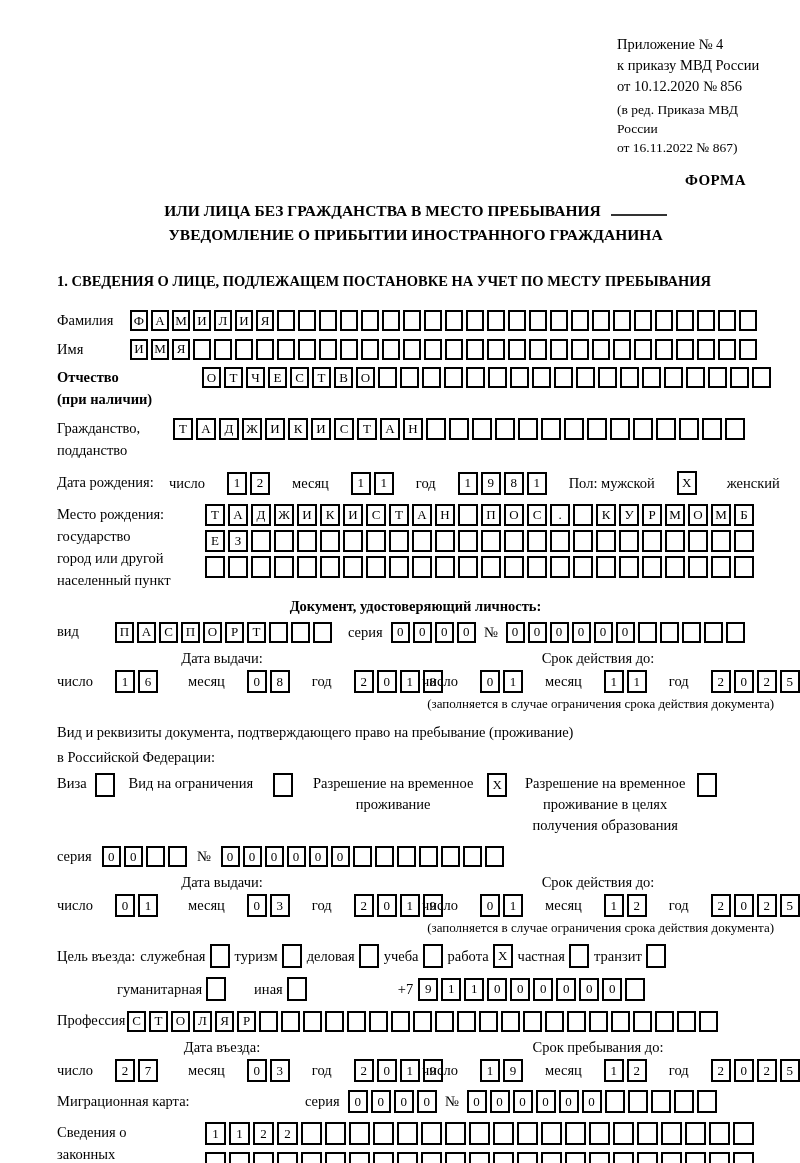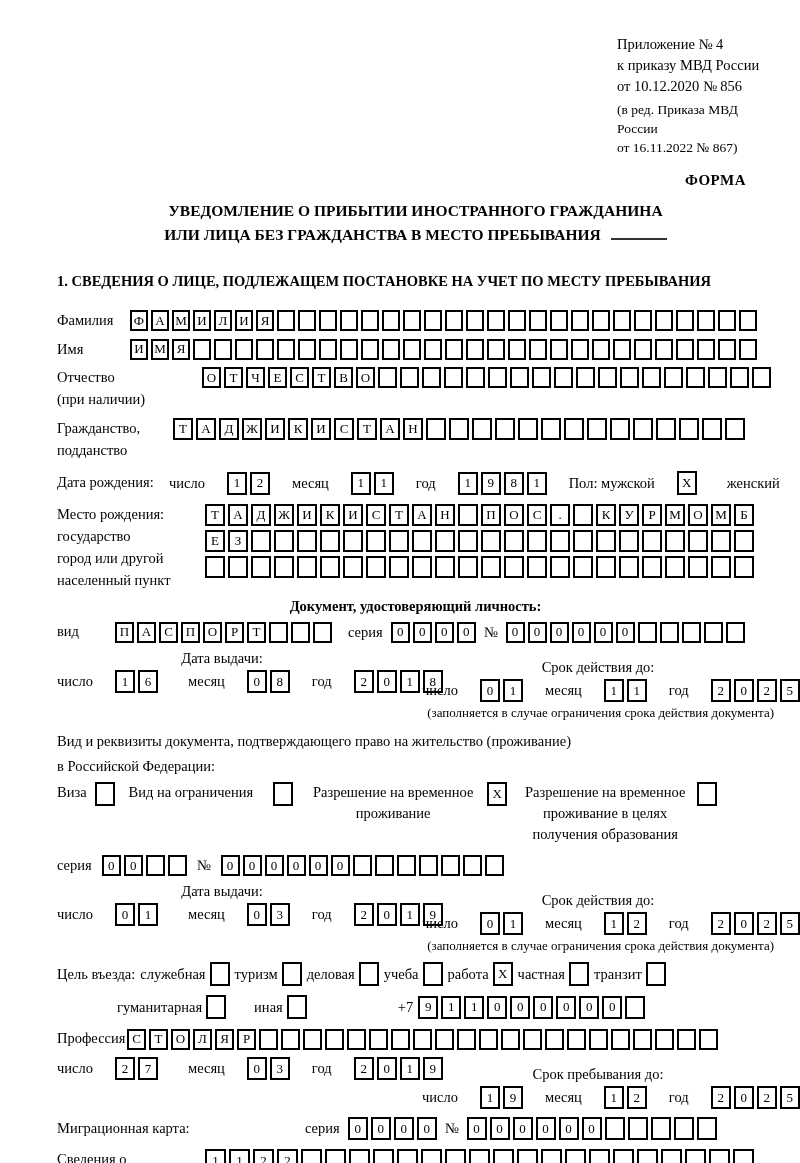--- a/index.html
+++ b/index.html
@@ -13,38 +13,38 @@
   .hdr .sub{font-size:13.5px;margin-top:4px;line-height:1.4;}
   .forma{text-align:right;font-weight:bold;letter-spacing:.5px;margin:14px 28px 10px 0;font-size:15px;}
   
   .title{text-align:center;font-weight:bold;font-size:15.5px;line-height:1.55;margin:6px 0 2px 0;}
   .blank-line{display:inline-block;width:56px;border-bottom:2px solid #333;height:12px;margin-left:10px;}
   .sec{font-weight:bold;font-size:14.5px;margin:26px 0 20px 0;}
   
   .row{display:flex;align-items:center;margin-bottom:7px;flex-wrap:nowrap;}
   .row.top{align-items:flex-start;}
   .lbl{flex:none;line-height:1.5;}
-  .w73{width:73px;} .w145{width:145px;} .w116{width:116px;} .w148{width:148px;} .w68{width:70px;} .w110{width:112px;}
+  .w73{width:73px;} .w145{width:145px;font-weight:bold;} .w116{width:116px;} .w148{width:148px;} .w68{width:70px;} .w110{width:112px;}
   .boxes{display:inline-flex;gap:3px;flex:none;}
   .box{
     display:inline-flex;align-items:center;justify-content:center;flex:none;
     width:19px;height:21px;box-sizing:border-box;border:2px solid #000;
     font-size:13px;font-weight:normal;background:#fff;
   }
   .compact .box{width:18px;height:21px;}
   .wide .box{width:20px;height:22px;}
   .w21 .box{width:21px;height:23px;}
   .digits .box{width:20px;height:23px;}
   .cboxes .box{width:20px;height:24px;}
   .stack{display:flex;flex-direction:column;gap:4px;}
   
   .date-pair{display:flex;justify-content:space-between;margin:4px 0 2px 0;}
   .date-col{display:flex;flex-direction:column;}
   .date-col.left{width:330px;}
-  .date-col.right{width:352px;margin-top:9px;}
+  .date-col.right{width:352px;}
   .date-head{text-align:center;margin-bottom:3px;}
   .dline{display:flex;align-items:center;gap:22px;font-family:Liberation Serif, serif;}
   .dlbl{flex:none;}
   .note{font-size:13px;text-align:right;margin:3px 0 6px 0;}
   
   .intro{line-height:1.7;}
   .opts{display:flex;align-items:flex-start;gap:14px;margin:4px 0 10px 0;}
   .opt{display:flex;align-items:flex-start;gap:8px;}
   .opt-label{line-height:1.45;}
   .opt-label.center{text-align:center;}
@@ -66,22 +66,22 @@
     <div>к приказу МВД России</div>
     <div>от 10.12.2020 № 856</div>
     <div class="sub">
       <div>(в ред. Приказа МВД России</div>
       <div>от 16.11.2022 № 867)</div>
     </div>
   </div>
   <div class="forma">ФОРМА</div>
 
   <div class="title">
+    <div><span>ИЛИ ЛИЦА БЕЗ ГРАЖДАНСТВА В МЕСТО ПРЕБЫВАНИЯ</span><span class="blank-line"></span></div>
     <div>УВЕДОМЛЕНИЕ О ПРИБЫТИИ ИНОСТРАННОГО ГРАЖДАНИНА</div>
-    <div><span>ИЛИ ЛИЦА БЕЗ ГРАЖДАНСТВА В МЕСТО ПРЕБЫВАНИЯ</span><span class="blank-line"></span></div>
   </div>
 
   <div class="sec">1. СВЕДЕНИЯ О ЛИЦЕ, ПОДЛЕЖАЩЕМ ПОСТАНОВКЕ НА УЧЕТ ПО МЕСТУ ПРЕБЫВАНИЯ</div>
 
   <div class="row">
     <span class="lbl w73">Фамилия</span>
     <span class="boxes compact">
         <span class="box">Ф</span>
         <span class="box">А</span>
         <span class="box">М</span>
@@ -421,21 +421,21 @@
             <span class="box">0</span>
             <span class="box">2</span>
             <span class="box">5</span>
           </span>
       </div>
       <div class="note">(заполняется в случае ограничения срока действия документа)</div>
     </div>
   </div>
 
   <div class="intro">
-    <div>Вид и реквизиты документа, подтверждающего право на жительство (проживание)</div>
+    <div>Вид и реквизиты документа, подтверждающего право на пребывание (проживание)</div>
     <div>в Российской Федерации:</div>
   </div>
 
   <div class="opts">
     <div class="opt">
       <span class="opt-label">Виза</span>
       <span class="boxes cboxes">
           <span class="box"></span>
         </span>
     </div>
@@ -638,20 +638,21 @@
         <span class="box"></span>
         <span class="box"></span>
         <span class="box"></span>
         <span class="box"></span>
         <span class="box"></span>
       </span>
   </div>
 
   <div class="date-pair">
     <div class="date-col left">
+      <div class="date-head">Дата въезда:</div>
       <div class="dline">
         <span class="dlbl">число</span>
         <span class="boxes digits">
             <span class="box">2</span>
             <span class="box">7</span>
           </span>
         <span class="dlbl" style="margin-left:8px;">месяц</span>
         <span class="boxes digits">
             <span class="box">0</span>
             <span class="box">3</span>

